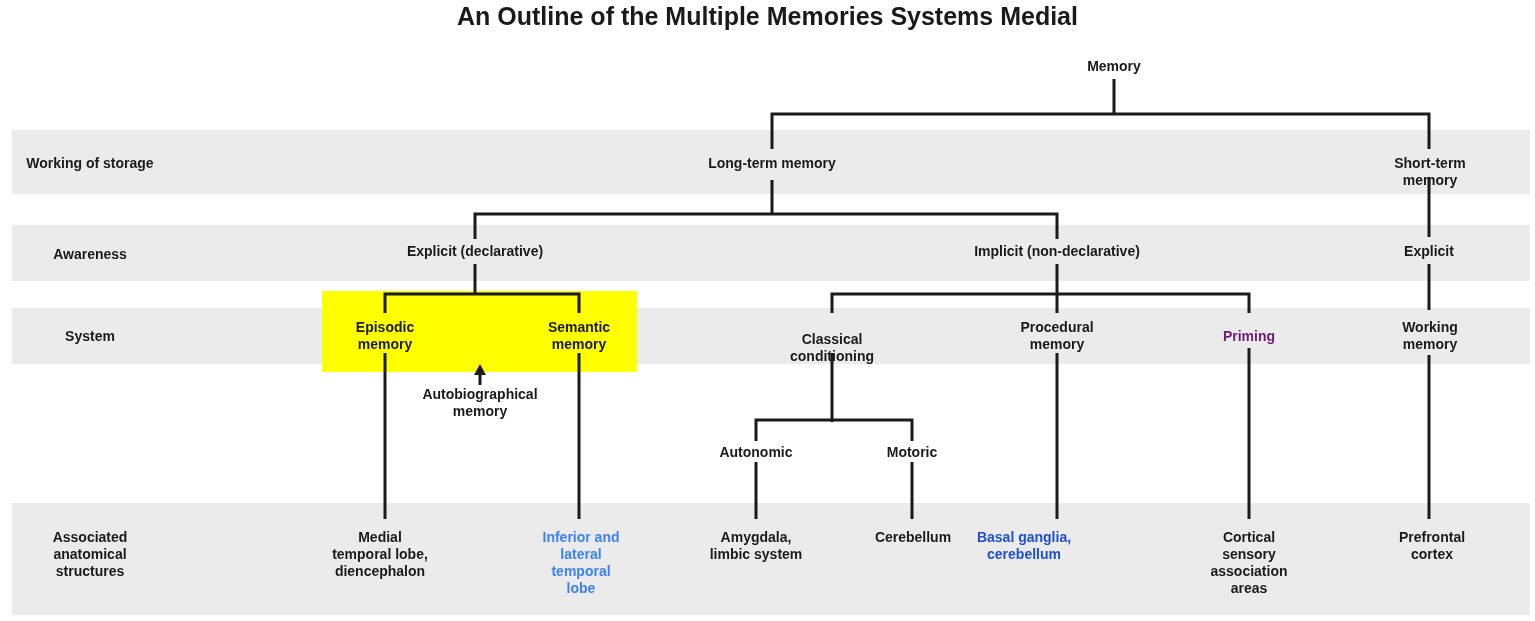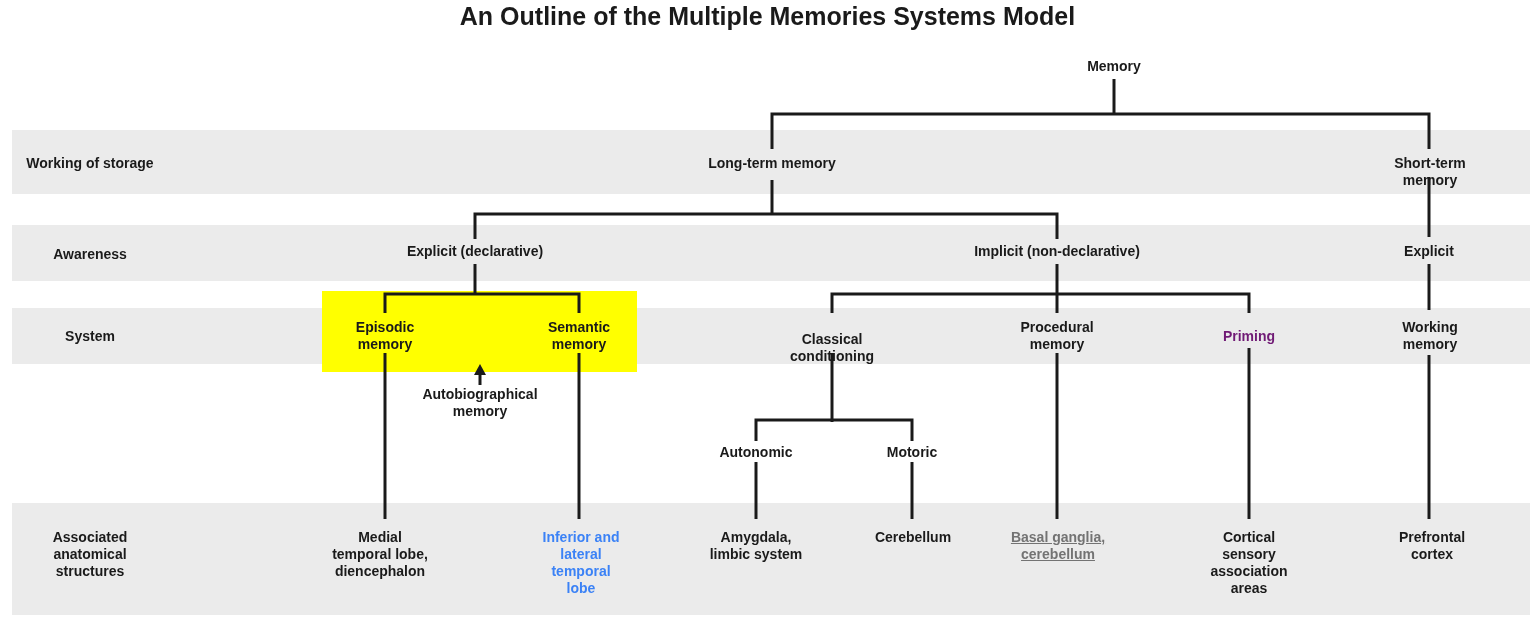--- a/index.html
+++ b/index.html
@@ -34,21 +34,21 @@
     position:absolute;left:0;right:0;top:2px;z-index:4;
     text-align:center;
     font-weight:bold;font-size:25px;color:#111111;
   }
 </style>
 </head>
 <body>
 
 <div class="canvas">
 
-  <div class="title" style="color: rgb(26, 26, 26);">An Outline of the Multiple Memories Systems Model</div>
+  <div class="title" style="color: rgb(26, 26, 26);">An Outline of the Multiple Memories Systems Medial</div>
 
   <div class="band" style="top: 130px; height: 64px; background: rgb(235, 235, 235);"></div>
   <div class="band" style="top: 225px; height: 56px; background: rgb(235, 235, 235);"></div>
   <div class="band" style="top: 308px; height: 56px; background: rgb(235, 235, 235);"></div>
   <div class="band" style="top: 503px; height: 112px; background: rgb(235, 235, 235);"></div>
 
   <div class="highlight" style="left: 322px; top: 291px; width: 315px; height: 81px; background: rgb(255, 255, 0);"></div>
 
   <svg class="lines" width="1535" height="621" viewBox="0 0 1535 621">
     <g fill="none" stroke="#1a1a1a" stroke-width="3">
@@ -108,21 +108,21 @@
   <div class="lbl" style="left: 380px; top: 529px; color: rgb(26, 26, 26);">Medial
 temporal lobe,
 diencephalon</div>
   <div class="lbl" style="left: 581px; top: 529px; color: #3b82f6;">Inferior and
 lateral
 temporal
 lobe</div>
   <div class="lbl" style="left: 756px; top: 529px; color: rgb(26, 26, 26);">Amygdala,
 limbic system</div>
   <div class="lbl" style="left: 913px; top: 529px; color: rgb(26, 26, 26);">Cerebellum</div>
-  <div class="lbl" style="left: 1058px; top: 529px; color: #737373; text-decoration: underline;">Basal ganglia,
+  <div class="lbl" style="left: 1024px; top: 529px; color: #1d4ed8;">Basal ganglia,
 cerebellum</div>
   <div class="lbl" style="left: 1249px; top: 529px; color: rgb(26, 26, 26);">Cortical
 sensory
 association
 areas</div>
   <div class="lbl" style="left: 1432px; top: 529px; color: rgb(26, 26, 26);">Prefrontal
 cortex</div>
 
 </div>
 

